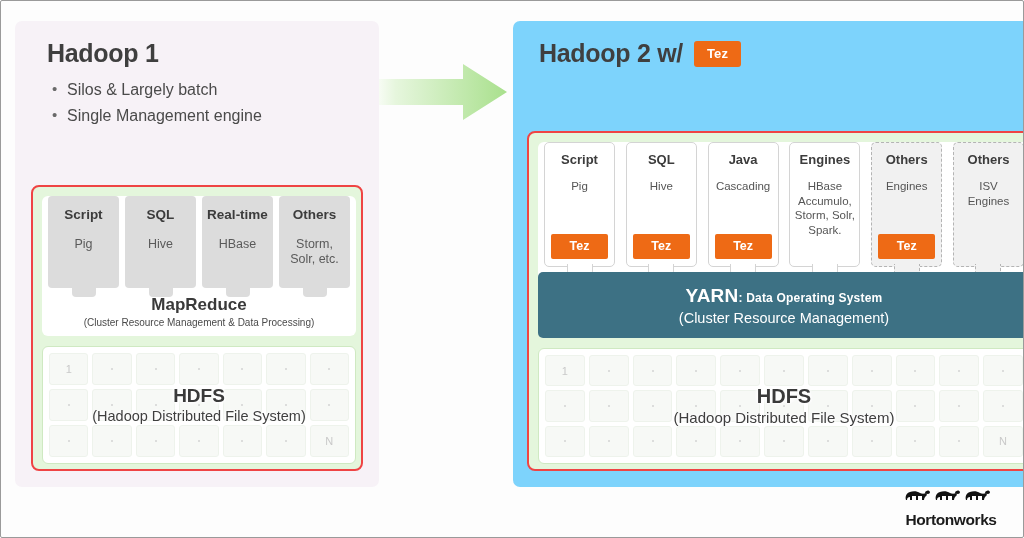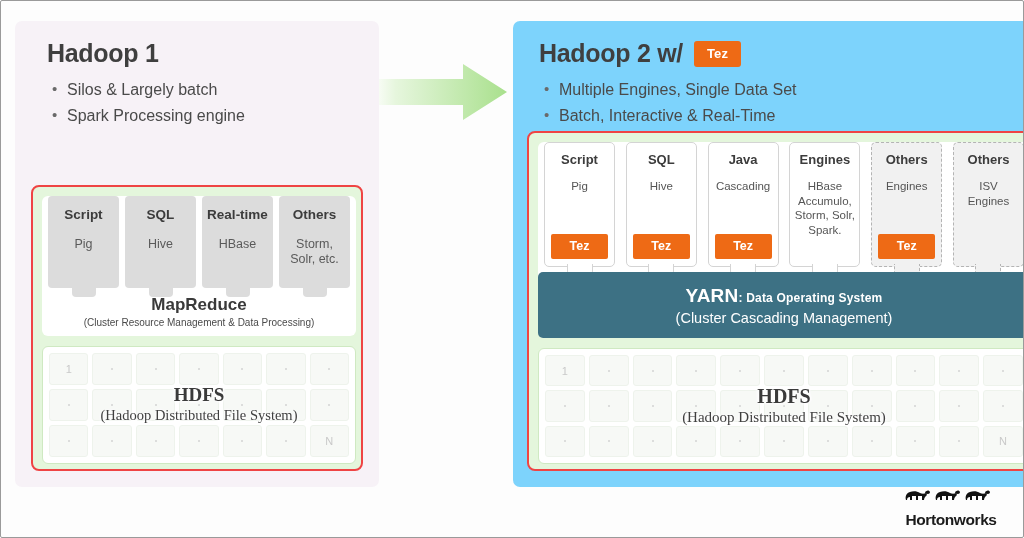--- a/index.html
+++ b/index.html
@@ -295,21 +295,20 @@
     border-radius: 50%;
   }
 
   .hdfs-label {
     position: absolute;
     left: 0; right: 0;
     top: 50%;
     transform: translateY(-52%);
     text-align: center;
     pointer-events: none;
-    font-family: Liberation Serif, serif;
   }
   .hdfs-label .hd-title {
     font-size: 19px;
     font-weight: bold;
     color: #3a3a3a;
     text-shadow: 0 0 5px #fff, 0 0 5px #fff, 0 0 5px #fff, 0 0 4px #fff;
   }
   .hdfs-label .hd-sub {
     font-size: 14.5px;
     color: #3f3f3f;
@@ -353,21 +352,21 @@
   </svg>
 
   <div class="panel panel-left">
 
     <div class="head-left">
       <div class="title-row">
         <div class="panel-title">Hadoop 1</div>
       </div>
       <ul class="bullets">
         <li>Silos &amp; Largely batch</li>
-        <li>Spark Processing engine</li>
+        <li>Single Management engine</li>
       </ul>
     </div>
 
     <div class="green-frame frame-left">
 
       <div class="compute compute-left">
         <div class="cols-left">
 
           <div class="col-gray">
             <div class="col-head">Script</div>
@@ -468,24 +467,20 @@
     </div>
   </div>
 
   <div class="panel panel-right">
 
     <div class="head-right">
       <div class="title-row">
         <div class="panel-title">Hadoop 2 w/</div>
         <div class="tez-title-badge">Tez</div>
       </div>
-      <ul class="bullets">
-        <li>Multiple Engines, Single Data Set</li>
-        <li>Batch, Interactive &amp; Real-Time</li>
-      </ul>
     </div>
 
     <div class="green-frame frame-right">
 
       <div class="compute compute-right">
         <div class="cols-right">
 
           <div class="col-white">
             <div class="col-head">Script</div>
             <div class="col-sub">Pig</div>
@@ -519,21 +514,21 @@
             <div class="col-head">Others</div>
             <div class="col-sub multiline">ISV<br>Engines</div>
           </div>
 
         </div>
 
         <div class="yarn-bar">
           <div class="yarn-title">
             <span>YARN</span><span class="yarn-rest">: Data Operating System</span>
           </div>
-          <div class="yarn-sub">(Cluster Cascading Management)</div>
+          <div class="yarn-sub">(Cluster Resource Management)</div>
         </div>
       </div>
 
       <div class="hdfs hdfs-right">
         <div class="hdfs-grid" id="hdfs-grid-right" style="grid-template-columns: repeat(11, 1fr); grid-template-rows: repeat(3, 1fr);">
             <div class="hdfs-cell">1</div>
             <div class="hdfs-cell">
               <span class="dot"></span>
             </div>
             <div class="hdfs-cell">

